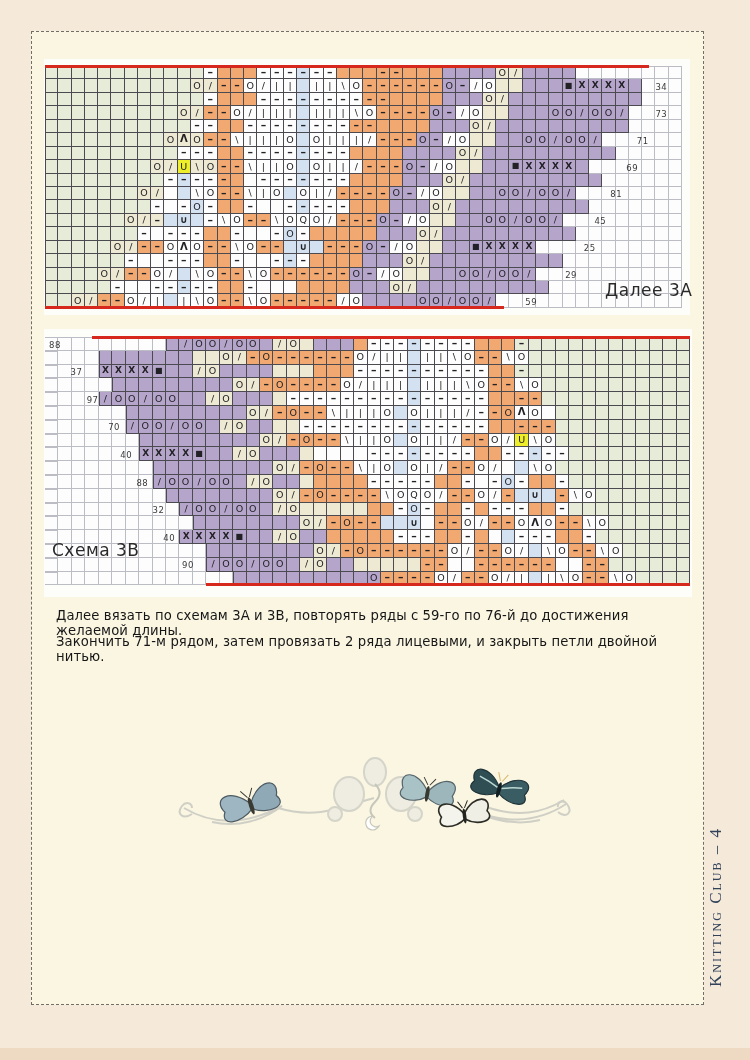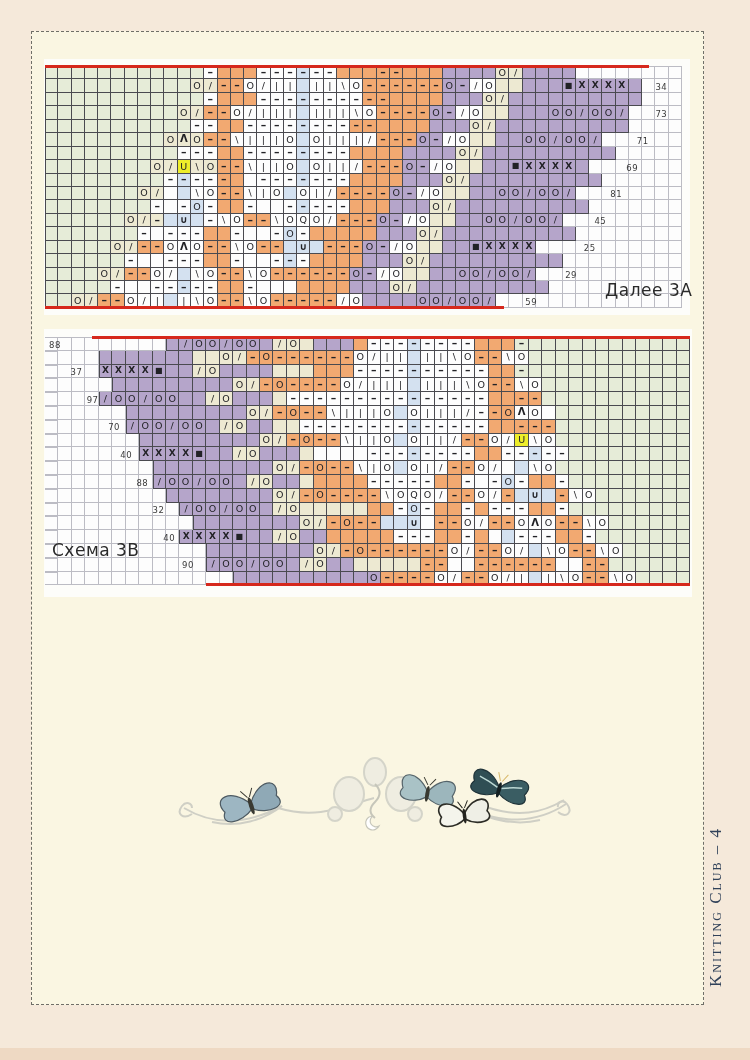--- a/index.html
+++ b/index.html
@@ -1792,20 +1792,22 @@
       <span class="rownum" style="left: 75.264px; top: 112.9px;">40</span>
       <span class="rownum" style="left: 91.392px; top: 140.5px;">88</span>
       <span class="rownum" style="left: 107.52px; top: 168.1px;">32</span>
       <span class="rownum" style="left: 118.272px; top: 195.7px;">40</span>
       <span class="rownum" style="left: 137.088px; top: 223.3px;">90</span>
     </div>
 
   <div class="chart-label" style="left:605px;top:280px;">Далее 3А</div>
   <div class="chart-label" style="left:52px;top:540px;">Схема 3В</div>
 
+  <div class="instr" style="top:608px;">Далее вязать по схемам 3А и 3В, повторять ряды с 59-го по 76-й до достижения желаемой длины.</div>
+  <div class="instr" style="top:634px;">Закончить 71-м рядом, затем провязать 2 ряда лицевыми, и закрыть петли двойной нитью.</div>
 
   <svg class="ornament" width="394" height="88" viewBox="0 0 394 88">
     <g stroke="#cfcfc5" fill="none" stroke-width="2">
       <path d="M6,58 C36,76 70,74 104,56 C86,70 60,78 34,72"></path>
       <path d="M14,64 c-9,6 -16,0 -10,-8 c4,-5 10,-3 10,2"></path>
       <path d="M388,54 C358,74 322,74 290,58 C310,70 338,76 362,70"></path>
       <path d="M380,62 c9,7 15,0 9,-8 c-4,-5 -10,-2 -9,3"></path>
       <path d="M100,58 C140,70 166,56 196,48"></path>
       <path d="M300,54 C340,70 366,62 386,50"></path>
     </g>

